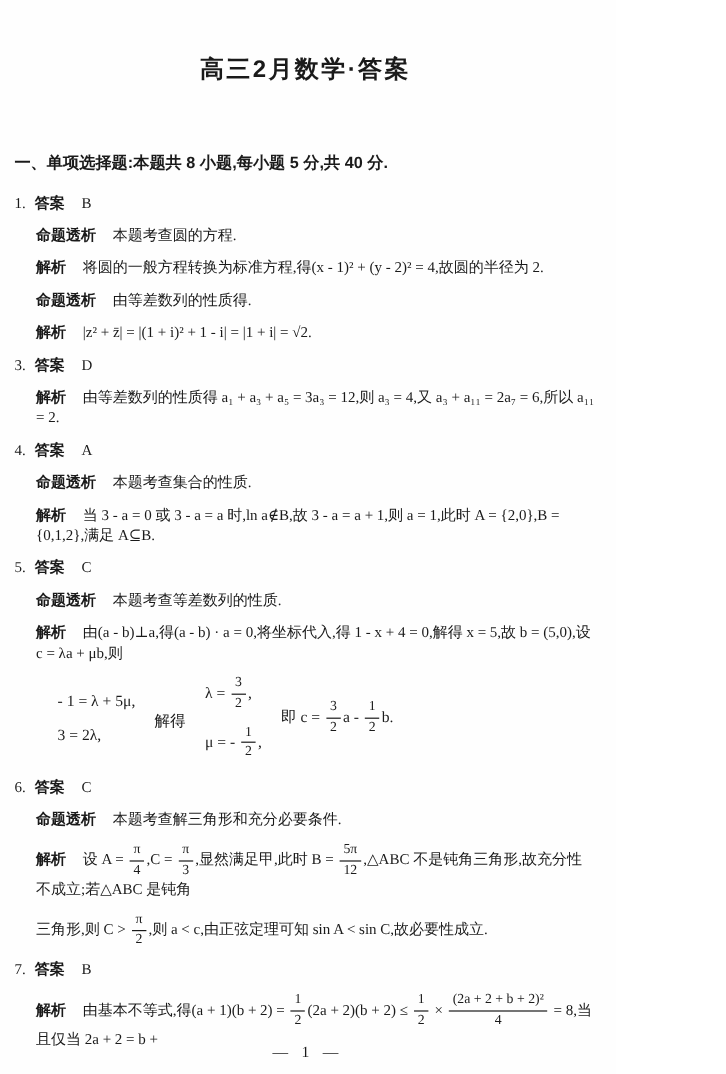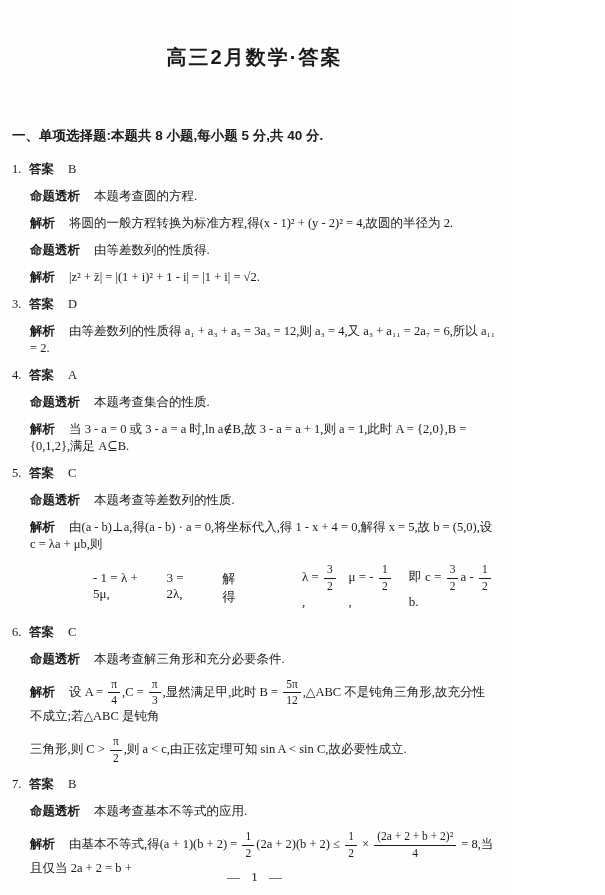--- a/index.html
+++ b/index.html
@@ -57,21 +57,21 @@
   }
   .fnum { display: block; padding: 0 3px 1px; border-bottom: 1px solid #1a1a1a; }
   .fden { display: block; padding-top: 1px; }
   .display-row {
     display: flex;
     align-items: center;
     gap: 16px;
     padding-left: 36px;
     margin: 6px 0 14px;
   }
-  .sys { display: flex; flex-direction: row; gap: 13px; margin-left: 45px; }
+  .sys { display: flex; flex-direction: column; gap: 13px; }
   .sys2 { gap: 10px; }
   .solve { padding-top: 4px; text-align: center; }
   .page-number {
     position: absolute;
     bottom: 10px; left: 0; right: 0;
     text-align: center;
     font-size: 13px;
     letter-spacing: 4px;
   }
 </style>
@@ -163,22 +163,19 @@
     <div class="line sub-line">
       <span class="mathline"><span class="mtext">三角形,则 C &gt; </span><span class="frac"><span class="fnum">π</span><span class="fden">2</span></span><span class="mtext">,则 a &lt; c,由正弦定理可知 sin A &lt; sin C,故必要性成立.</span></span>
     </div>
   </section>
 
   <section class="item">
     <div class="line">
       <span class="item-num">7.</span><span class="lbl">答案</span><span class="ans">B</span>
     </div>
     <div class="line sub-line">
-      <span class="lbl">命题透析</span><span>本题考查基本不等式的应用.</span>
-    </div>
-    <div class="line sub-line">
       <span class="lbl">解析</span><span class="mathline"><span class="mtext">由基本不等式,得(a + 1)(b + 2) = </span><span class="frac"><span class="fnum">1</span><span class="fden">2</span></span><span class="mtext">(2a + 2)(b + 2) ≤ </span><span class="frac"><span class="fnum">1</span><span class="fden">2</span></span><span class="mtext"> × </span><span class="frac"><span class="fnum">(2a + 2 + b + 2)²</span><span class="fden">4</span></span><span class="mtext"> = 8,当且仅当 2a + 2 = b +</span></span>
     </div>
   </section>
 
   <div class="page-number">— 1 —</div>
 
 </div>
 
 </body></html>

